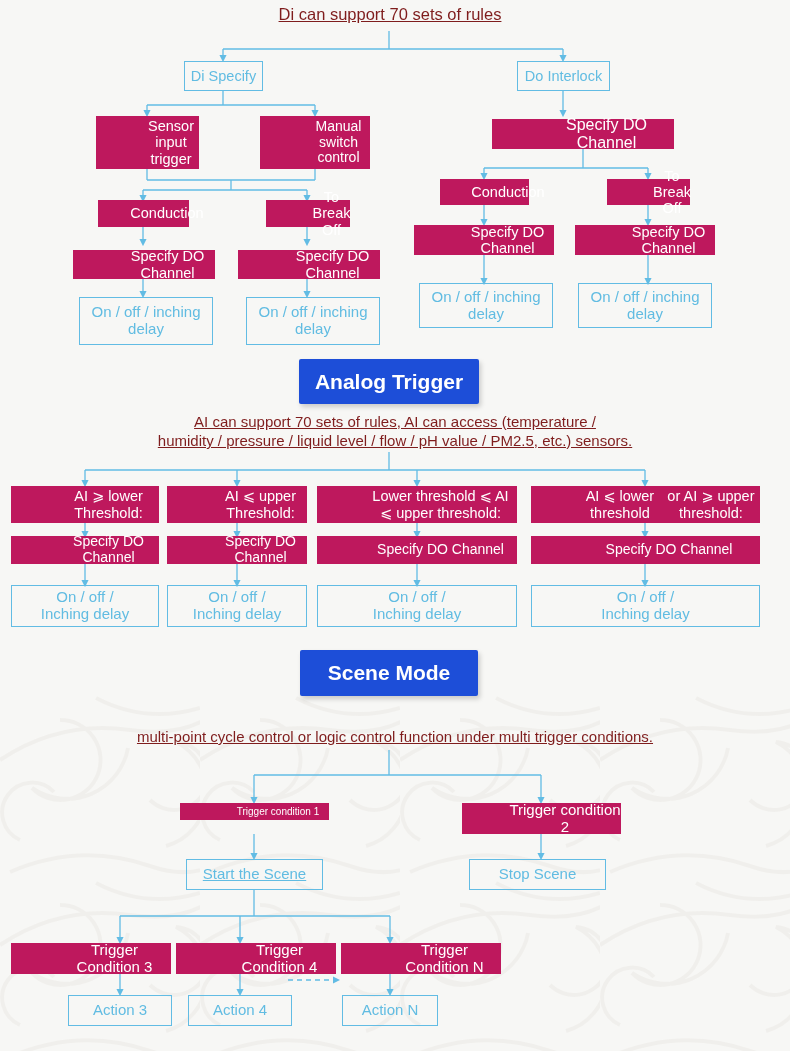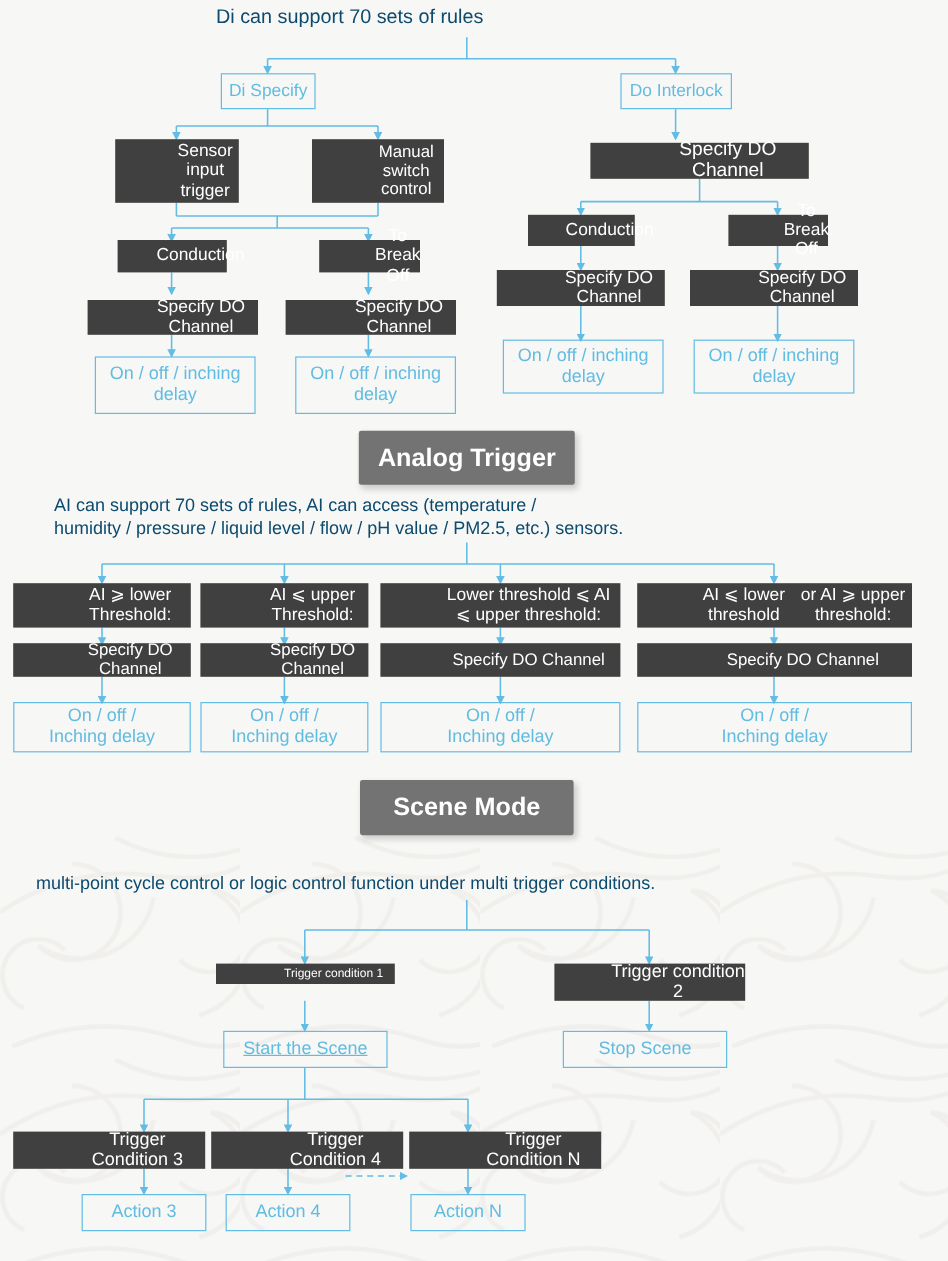--- a/index.html
+++ b/index.html
@@ -15,26 +15,26 @@
   #watermark{position:absolute;left:0;top:690px;width:790px;height:361px;
     opacity:.55;pointer-events:none;}
 
   svg.wires{position:absolute;left:0;top:0;width:790px;height:1051px;
     pointer-events:none;overflow:visible;}
 
   .node{position:absolute;box-sizing:border-box;display:flex;
     align-items:center;justify-content:center;text-align:center;
     line-height:1.12;}
 
-  .orange{background:#404040;color:#ffffff;padding-left:47px;}
+  .orange{background:#be185d;color:#ffffff;padding-left:47px;}
   .outline{background:transparent;border:1px solid #62bce4;color:#61bce2;}
 
-  .cap{position:absolute;color:#0c4a6e;line-height:1.3;}
-
-  .badge{position:absolute;background:#737373;color:#ffffff;
+  .cap{position:absolute;color:#7f1d1d;text-align:center;line-height:1.3;text-decoration:underline;}
+
+  .badge{position:absolute;background:#1d4ed8;color:#ffffff;
     display:flex;align-items:center;justify-content:center;
     font-weight:700;border-radius:2px;
     box-shadow:2px 3px 5px rgba(0,0,0,.18);}
 </style>
 </head>
 <body>
 
 <div id="stage">
 
   <svg id="watermark" viewBox="0 0 790 361">

